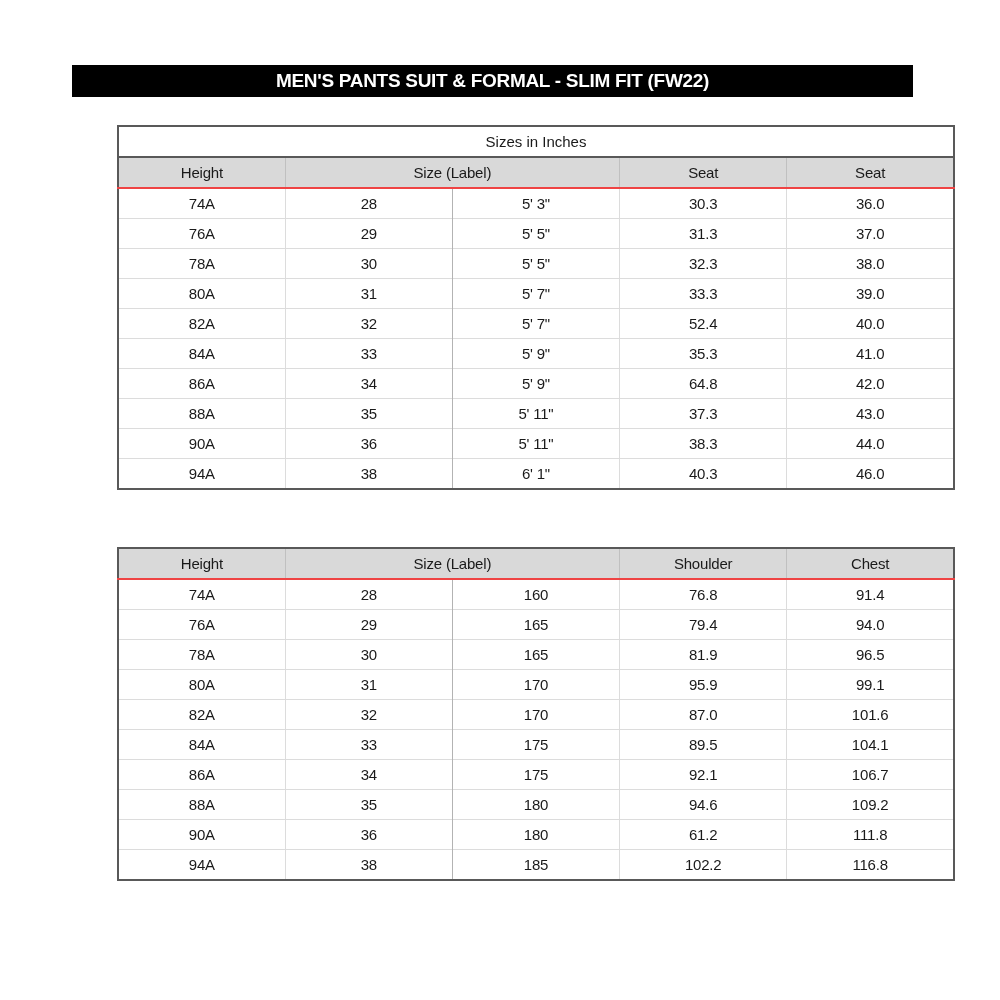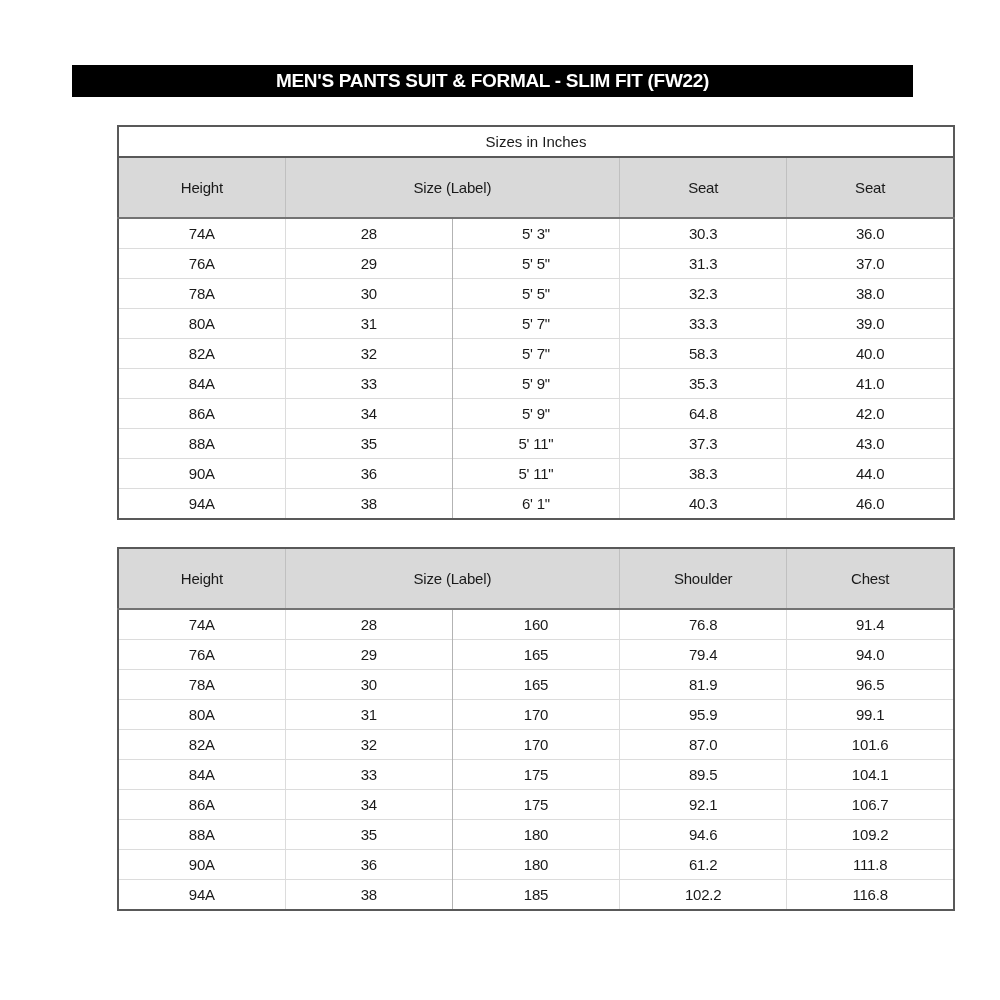--- a/index.html
+++ b/index.html
@@ -43,26 +43,26 @@
     height: 29px;
     text-align: center;
     background: #ffffff;
     border-bottom: 2px solid #595959;
     font-size: 15px;
     padding: 0;
   }
   .col-header-row th {
     height: 29px;
     background: #d9d9d9;
-    border-bottom: 2px solid #737373;
+    border-bottom: 2px solid #ef4444;
     border-left: 1px solid #c0c0c0;
     font-weight: normal;
     font-size: 15px;
     text-align: center;
-    padding: 15px;
+    padding: 0;
     letter-spacing: -0.2px;
   }
   .col-header-row th:first-child { border-left: none; }
   tbody td {
     height: 29px;
     text-align: center;
     border-top: 1px solid #dcdcdc;
     border-left: 1px solid #dcdcdc;
     padding: 0;
     letter-spacing: -0.2px;
@@ -125,21 +125,21 @@
           <td class="col0">80A</td>
           <td class="col1">31</td>
           <td class="col2">5' 7"</td>
           <td class="col3">33.3</td>
           <td class="col4">39.0</td>
         </tr>
         <tr>
           <td class="col0">82A</td>
           <td class="col1">32</td>
           <td class="col2">5' 7"</td>
-          <td class="col3">58.3</td>
+          <td class="col3">52.4</td>
           <td class="col4">40.0</td>
         </tr>
         <tr>
           <td class="col0">84A</td>
           <td class="col1">33</td>
           <td class="col2">5' 9"</td>
           <td class="col3">35.3</td>
           <td class="col4">41.0</td>
         </tr>
         <tr>

